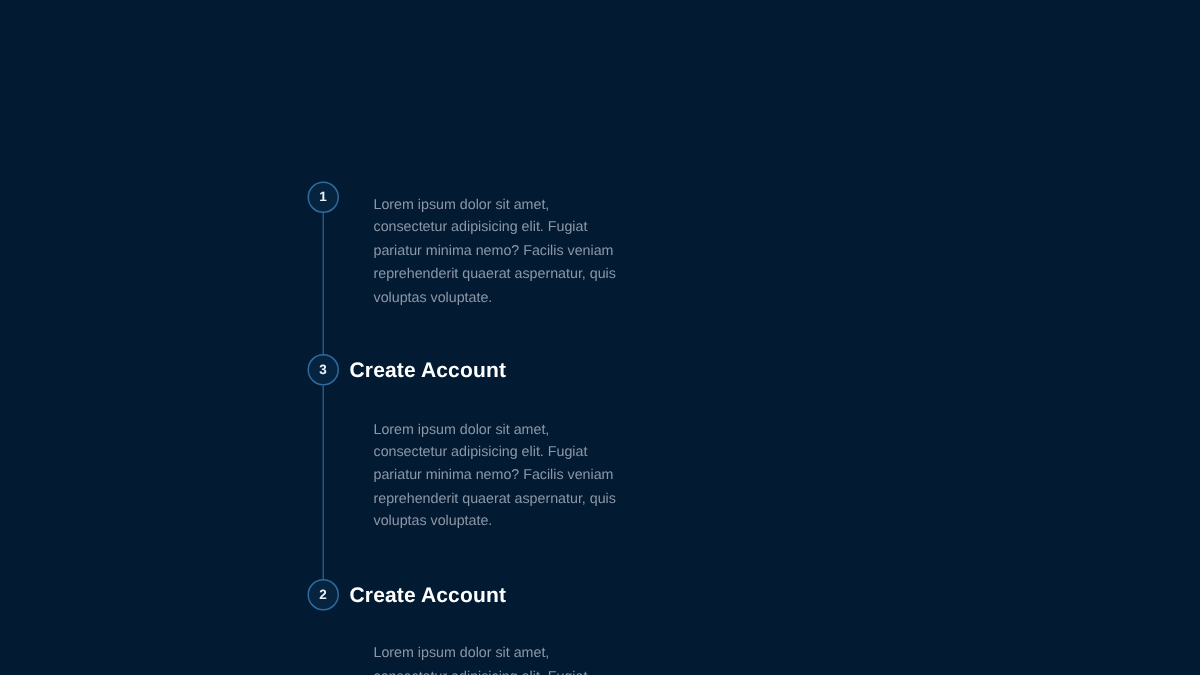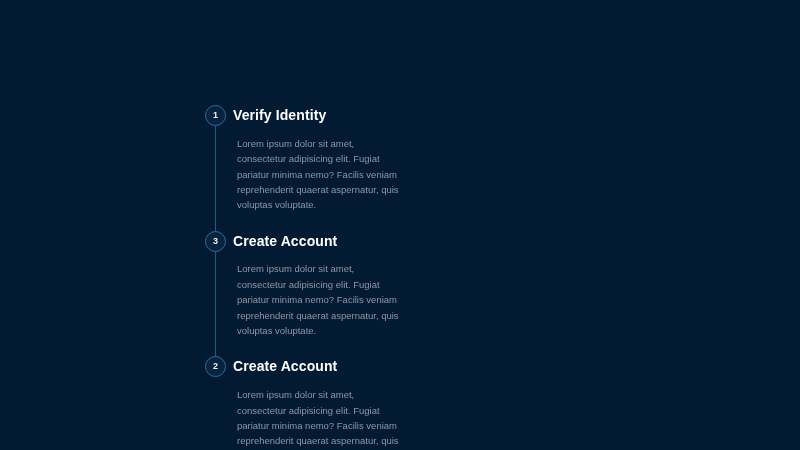--- a/index.html
+++ b/index.html
@@ -81,40 +81,39 @@
   .step-title {
     margin: 0;
     font-size: 14px;
     font-weight: bold;
     color: #ffffff;
     line-height: 1.2;
     letter-spacing: 0.1px;
     padding-top: 2px;
   }
   .step-body {
-    margin: 4px;
+    margin: 16px;
     padding-top: 8px;
     font-size: 9.5px;
     line-height: 1.62;
     color: #8d97a6;
     width: 168px;
   }
 </style>
 </head>
 <body>
 
 <div class="canvas">
 
   <div class="timeline">
 
     <div class="step">
       <div class="marker">
         <span class="marker-num">1</span>
       </div>
-      <h3 class="step-title">Verify Identity</h3>
       <p class="step-body">Lorem ipsum dolor sit amet, consectetur adipisicing elit. Fugiat pariatur minima nemo? Facilis veniam reprehenderit quaerat aspernatur, quis voluptas voluptate.</p>
     </div>
 
     <div class="step">
       <div class="marker">
         <span class="marker-num">3</span>
       </div>
       <h3 class="step-title">Create Account</h3>
       <p class="step-body">Lorem ipsum dolor sit amet, consectetur adipisicing elit. Fugiat pariatur minima nemo? Facilis veniam reprehenderit quaerat aspernatur, quis voluptas voluptate.</p>
     </div>

